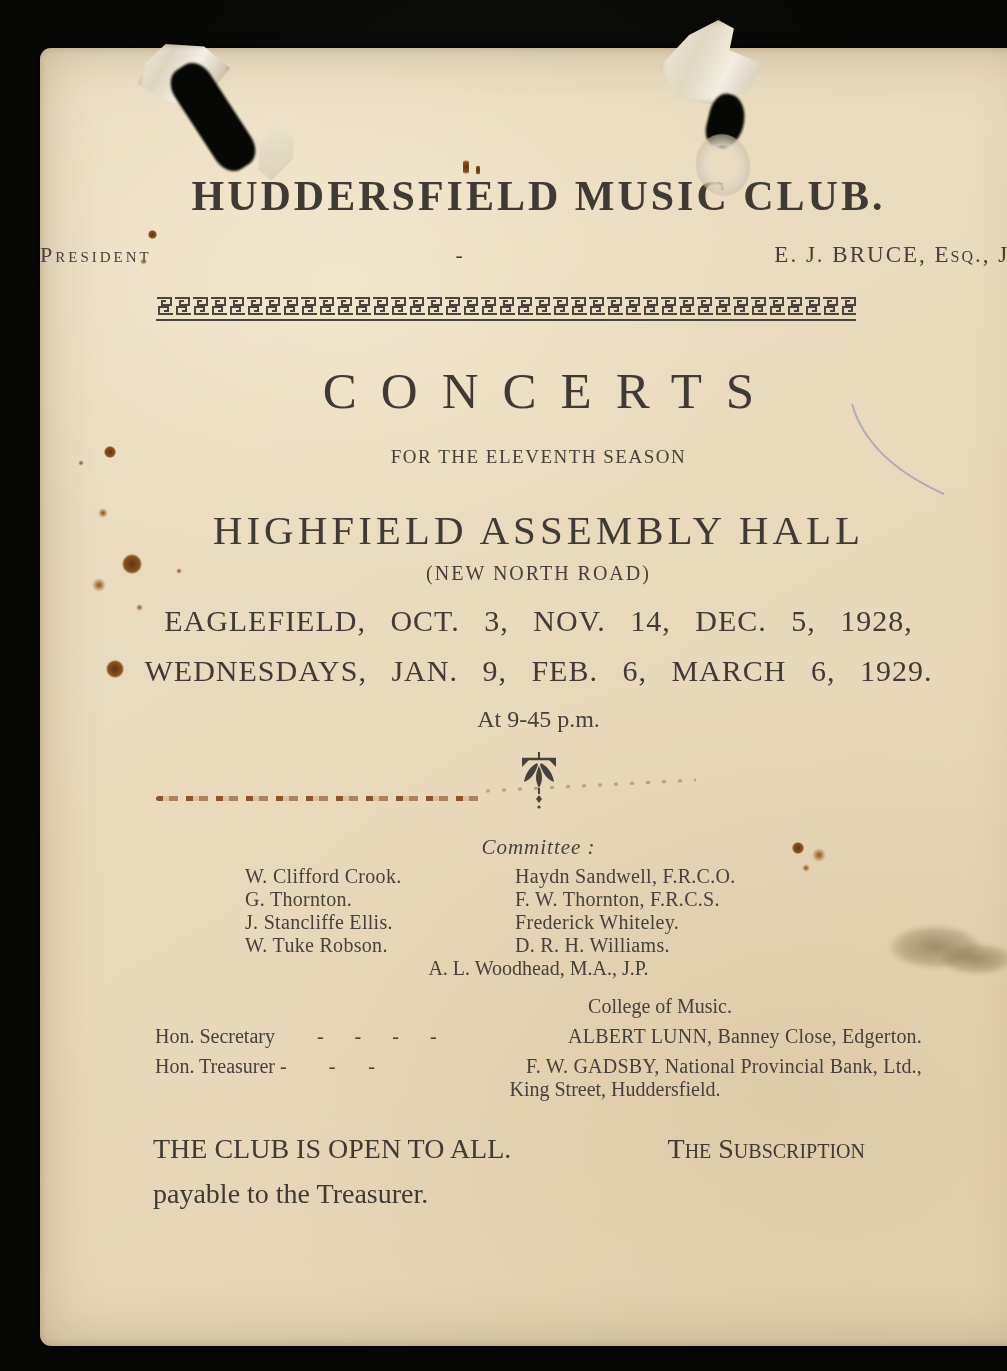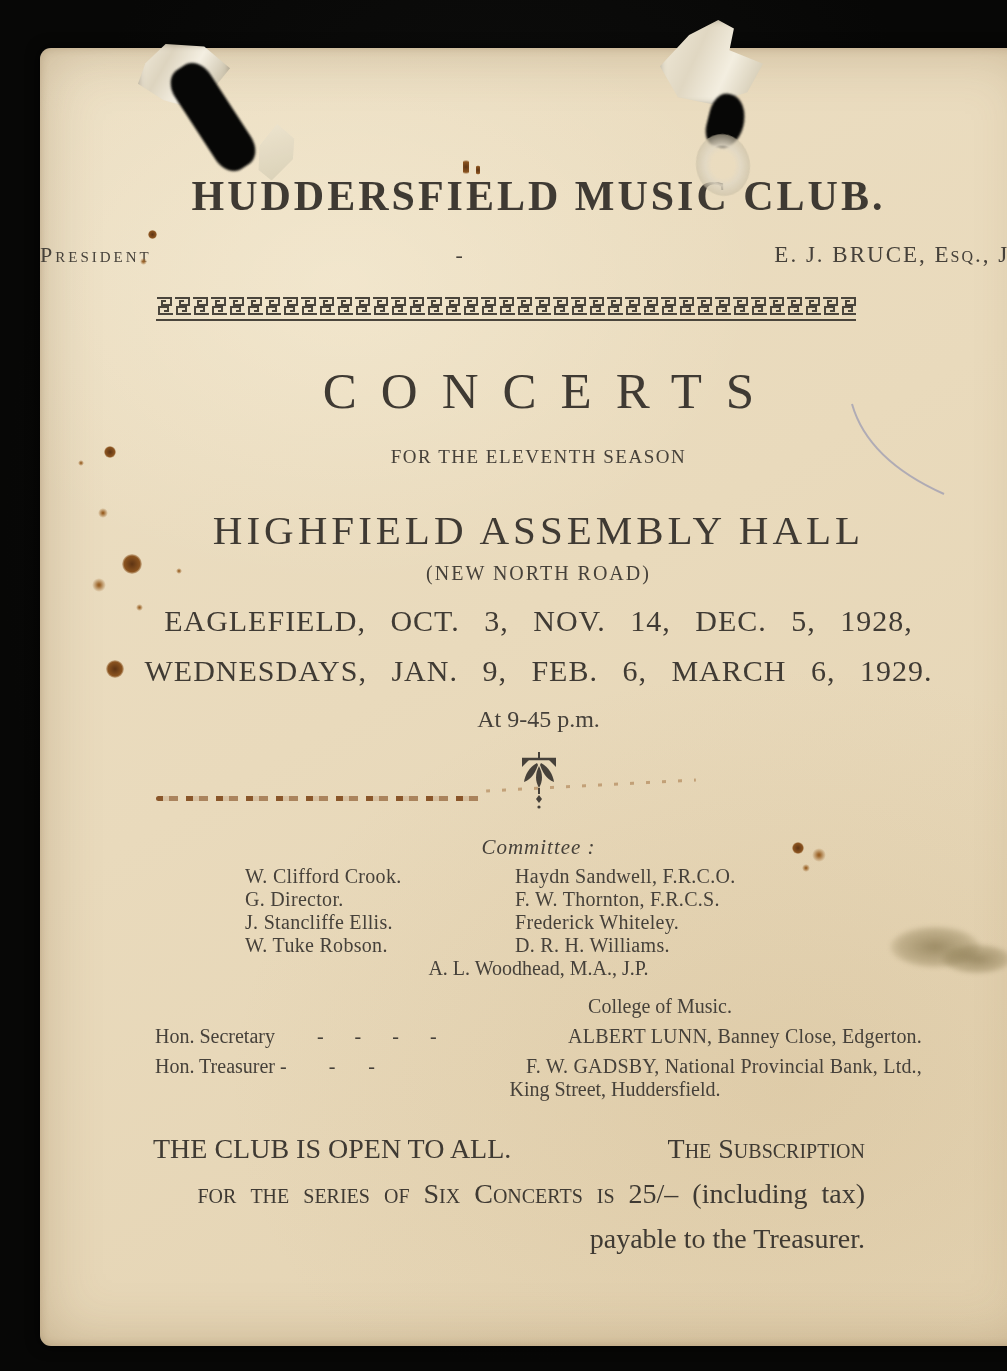--- a/index.html
+++ b/index.html
@@ -53,21 +53,21 @@
   #comm-center { top:909px; font-size:20px; }
 
   .officer-row { position:absolute; left:115px; right:115px; font-size:20px; display:flex; align-items:baseline; }
   .officer-row .dashes { word-spacing:32px; margin-left:42px; }
   .officer-row .value { margin-left:auto; text-align:right; letter-spacing:.2px; }
   #officer1 { top:924px; } #officer1b { top:947px; left:400px; width:440px; text-align:center; font-size:20px; }
   #officer2 { top:977px; } #officer2 .dashes { word-spacing:26px; }
   #officer3 { top:1007px; } #officer3 .dashes { word-spacing:28px; }
   #officer3b { top:1030px; left:330px; width:490px; text-align:center; font-size:20px; }
 
-  #subscription { top:1078px; left:113px; width:712px; font-size:28px; line-height:45px; color:#3f3a33;text-align:right; }
+  #subscription { top:1078px; left:113px; width:712px; font-size:28px; line-height:45px; color:#3f3a33; }
   #sub-line1 { display:flex; justify-content:space-between; }
   #sub-line2 { word-spacing:7px; }
 
   
   .hole-black { position:absolute; background:#070706; filter:blur(1.2px); }
   .flap { position:absolute; filter:blur(.3px); }
   #hole-l-black { left:152px; top:10px; width:42px; height:118px; transform:rotate(-33deg); border-radius:16px/22px; }
   #hole-l-flap {
     left:98px; top:-4px; width:92px; height:64px;
     background:linear-gradient(120deg,#f2ecdd 0%,#ddd4bf 30%,#f4efe2 55%,#cfc6b0 80%,#ece5d3 100%);
@@ -157,21 +157,21 @@
         <path d="M24,37 V43" stroke-width="2" fill="none"></path>
         <path d="M24,44 L27,48 L24,52 L21,48 Z" stroke-width="0"></path>
         <circle cx="24" cy="56" r="1.6" stroke-width="0"></circle>
       </g>
     </svg>
   </div>
 
   <div id="committee-heading" class="abs center">Committee :</div>
   <div id="comm-left" class="comm-col">
     <div>W. Clifford Crook.</div>
-    <div>G. Director.</div>
+    <div>G. Thornton.</div>
     <div>J. Stancliffe Ellis.</div>
     <div>W. Tuke Robson.</div>
   </div>
   <div id="comm-right" class="comm-col">
     <div>Haydn Sandwell, F.R.C.O.</div>
     <div>F. W. Thornton, F.R.C.S.</div>
     <div>Frederick Whiteley.</div>
     <div>D. R. H. Williams.</div>
   </div>
   <div id="comm-center" class="abs center">A. L. Woodhead, M.A., J.P.</div>
@@ -188,24 +188,20 @@
     <span>Hon. Treasurer -</span>
     <span class="dashes">- -</span>
     <span class="value">F. W. GADSBY, National Provincial Bank, Ltd.,</span>
   </div>
   <div id="officer3b" class="abs">King Street, Huddersfield.</div>
 
   <div id="subscription" class="abs">
     <div id="sub-line1">
       <span>THE CLUB IS OPEN TO ALL.</span>
       <span class="sc">The Subscription</span>
-    </div>
-    <div id="sub-line2">
-      <span class="sc">for the series of Six Concerts is</span>
-      <span>25/– (including tax)</span>
     </div>
     <div id="sub-line3">payable to the Treasurer.</div>
   </div>
 
   <div id="hole-l-flap" class="flap"></div>
   <div id="hole-l-black" class="hole-black"></div>
   <div id="hole-l-fringe" class="flap"></div>
   <div id="hole-r-flap" class="flap"></div>
   <div id="hole-r-black" class="hole-black"></div>
   <div id="hole-r-fringe" class="flap"></div>

